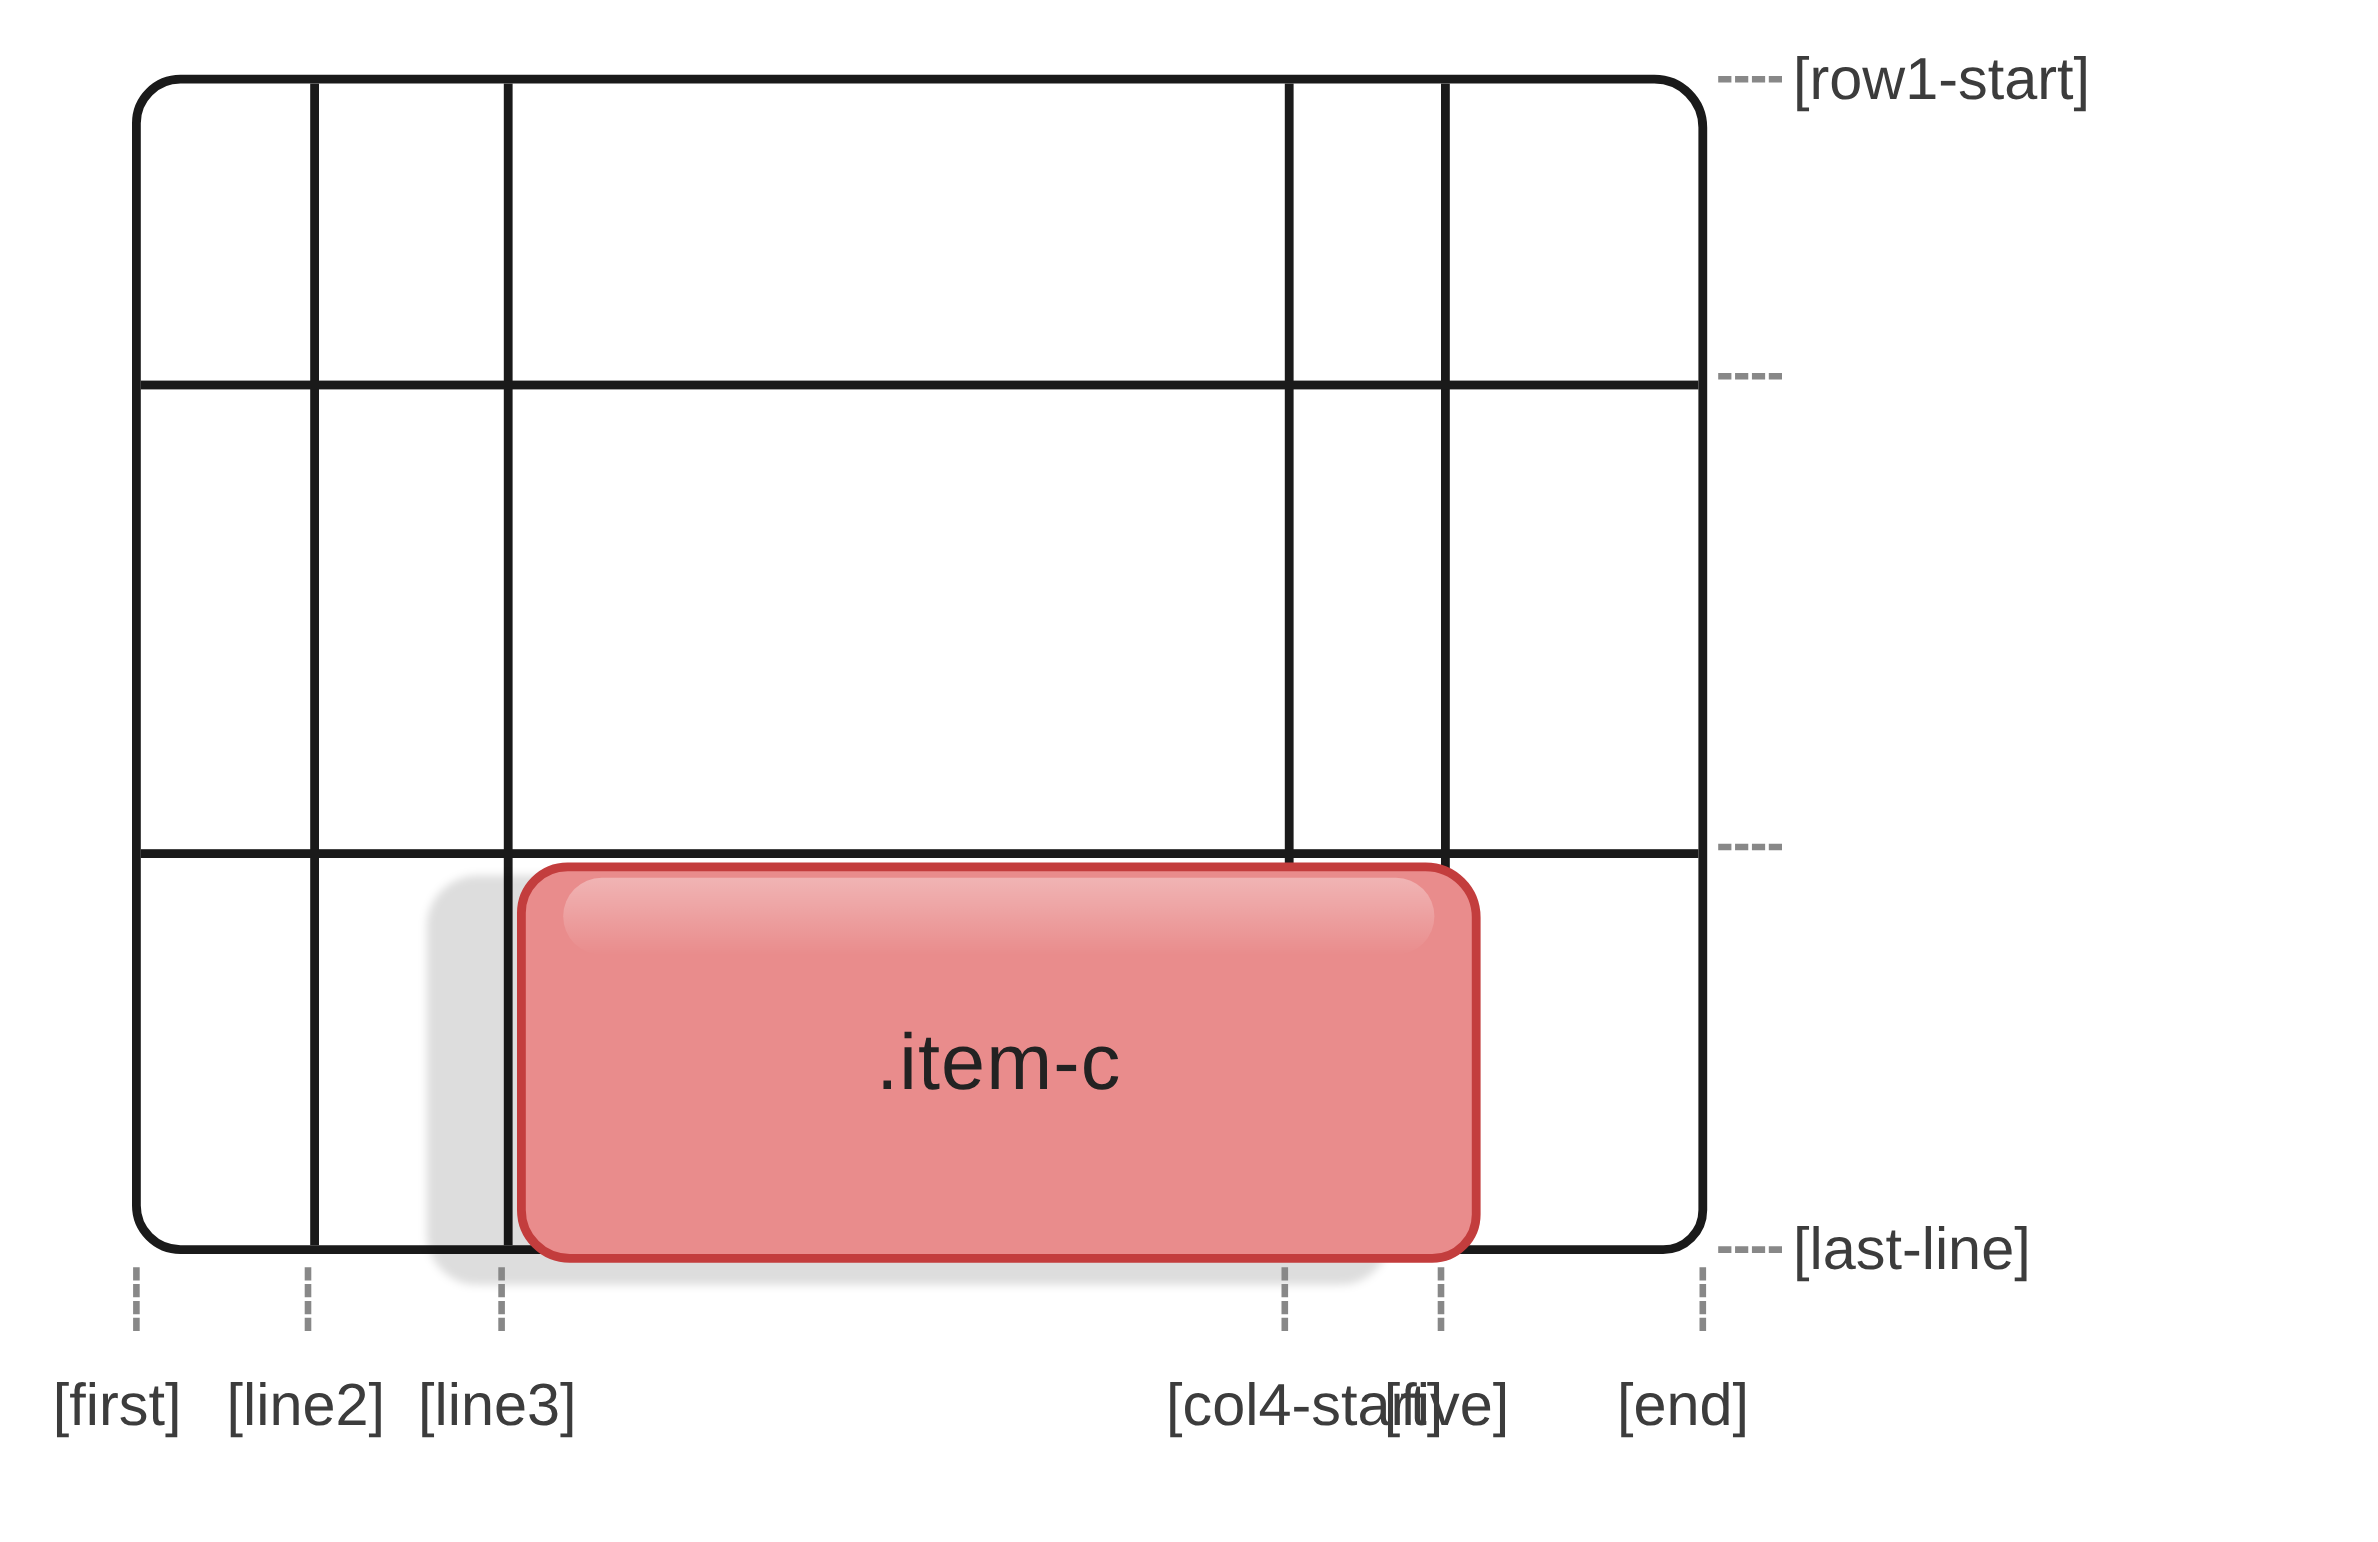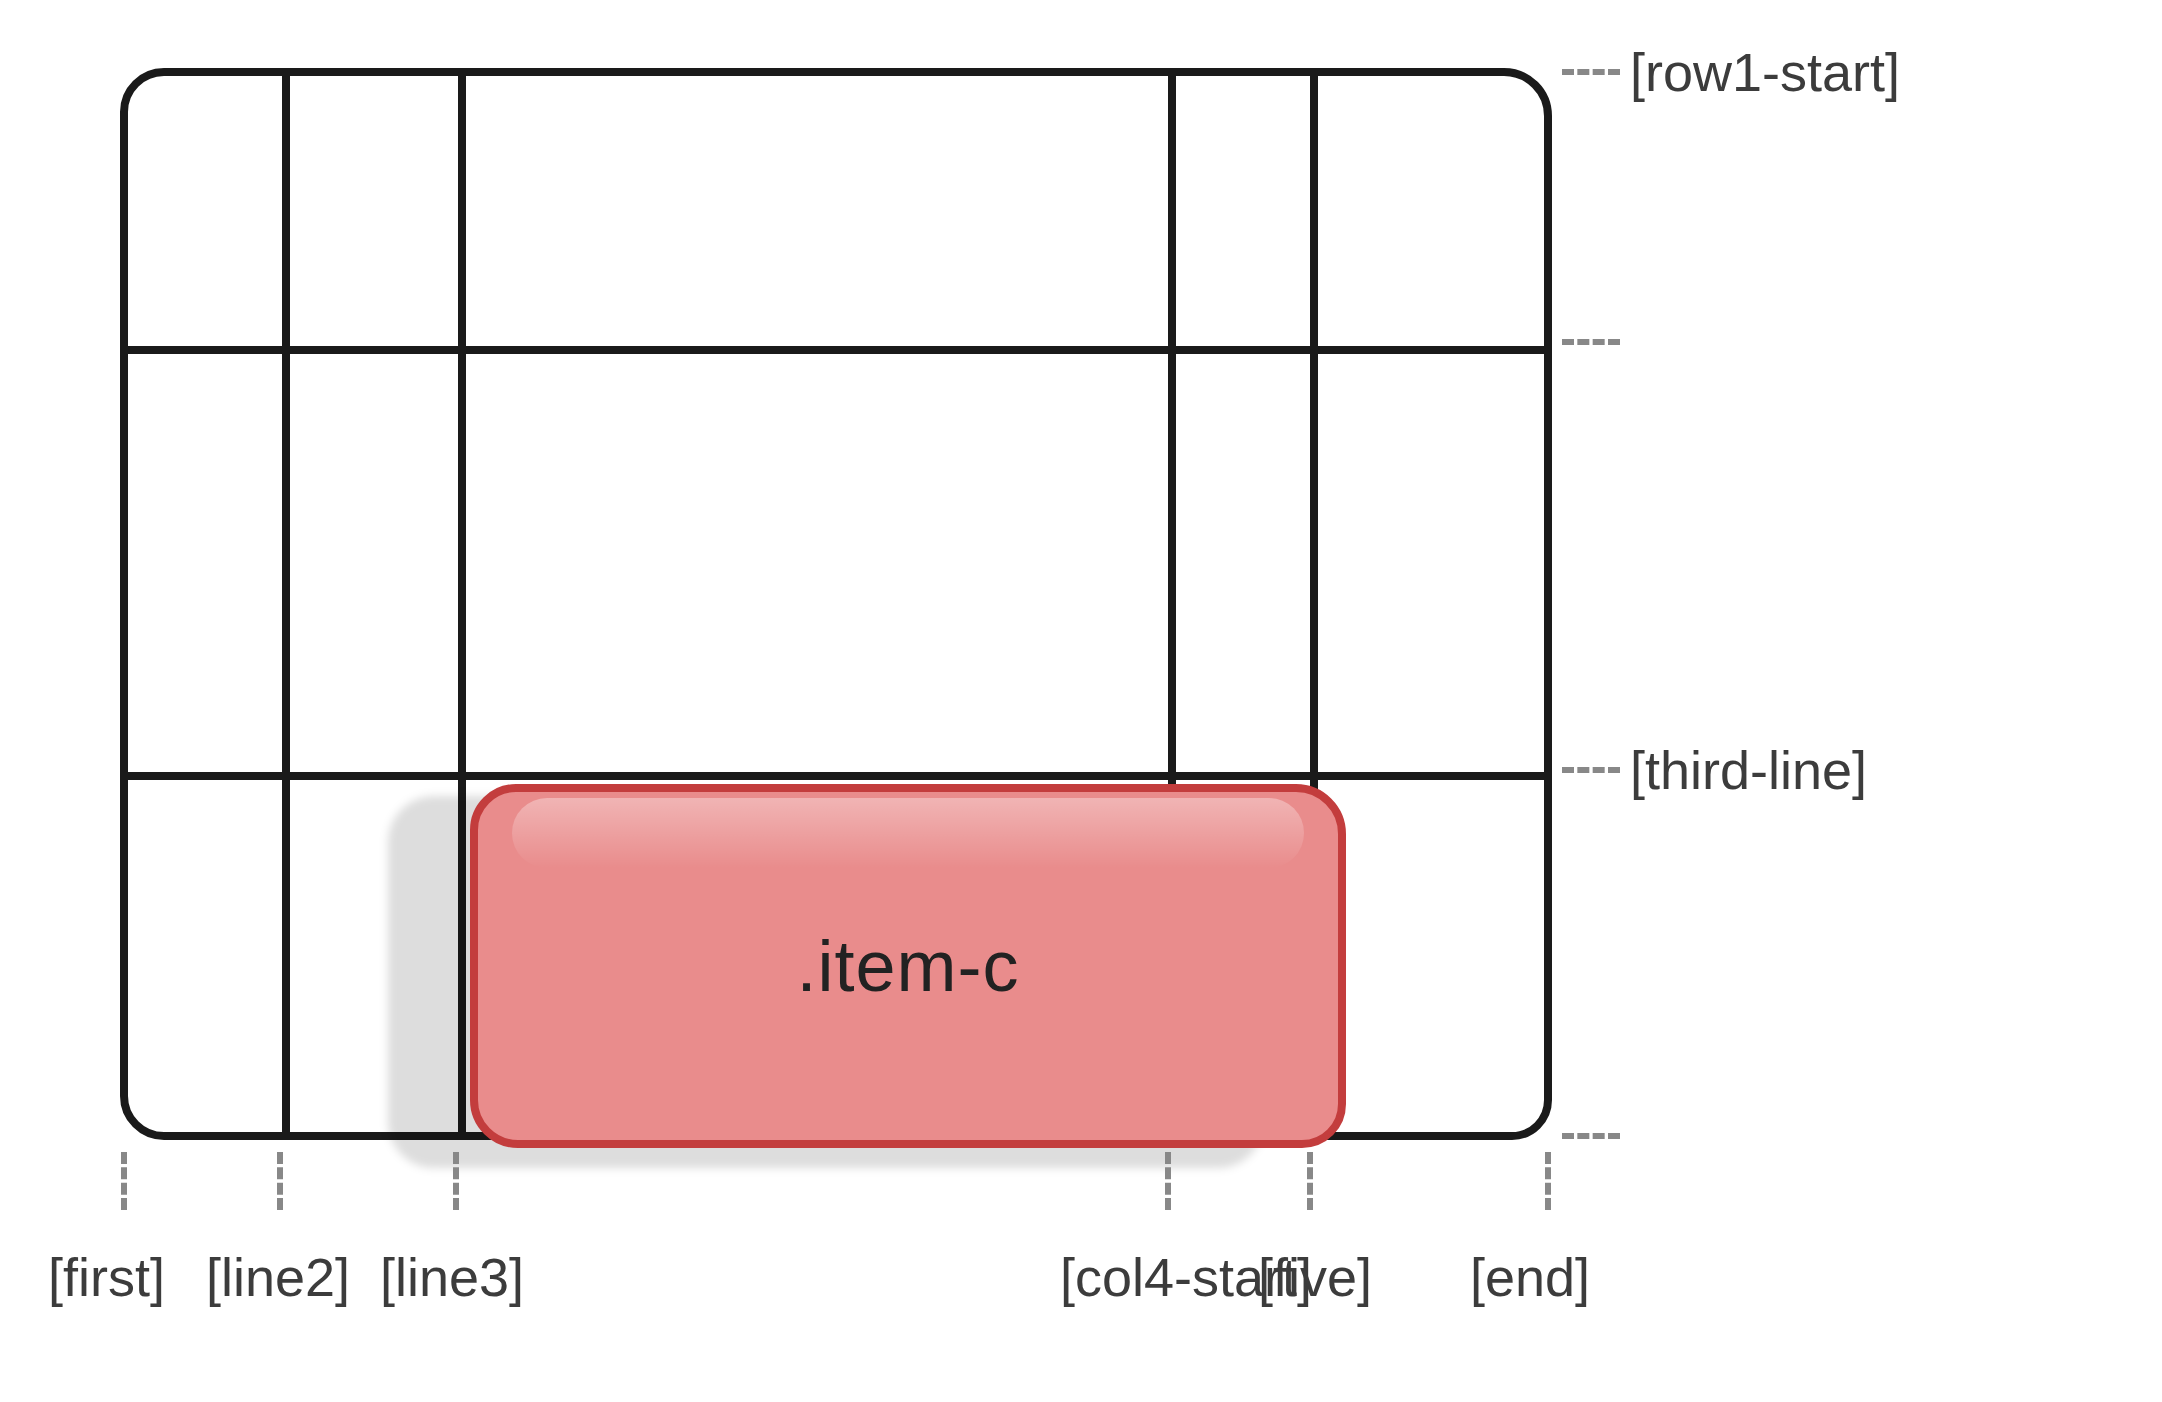--- a/index.html
+++ b/index.html
@@ -169,23 +169,23 @@
   <div class="item-c">
     <span>.item-c</span>
   </div>
 
   <div class="row-tick rl-row1start"></div>
   <div class="label row-label rl-row1start">[row1-start]</div>
 
   <div class="row-tick rl-row1end"></div>
 
   <div class="row-tick rl-thirdline"></div>
-  <div class="label row-label rl-thirdline">[third-line]</div>
 
   <div class="row-tick rl-lastline"></div>
+  <div class="label row-label rl-lastline">[last-line]</div>
 
   <div class="col-tick cl-first"></div>
   <div class="label cl-first-lab">[first]</div>
 
   <div class="col-tick cl-line2"></div>
   <div class="label cl-line2-lab">[line2]</div>
 
   <div class="col-tick cl-line3"></div>
   <div class="label cl-line3-lab">[line3]</div>
 

